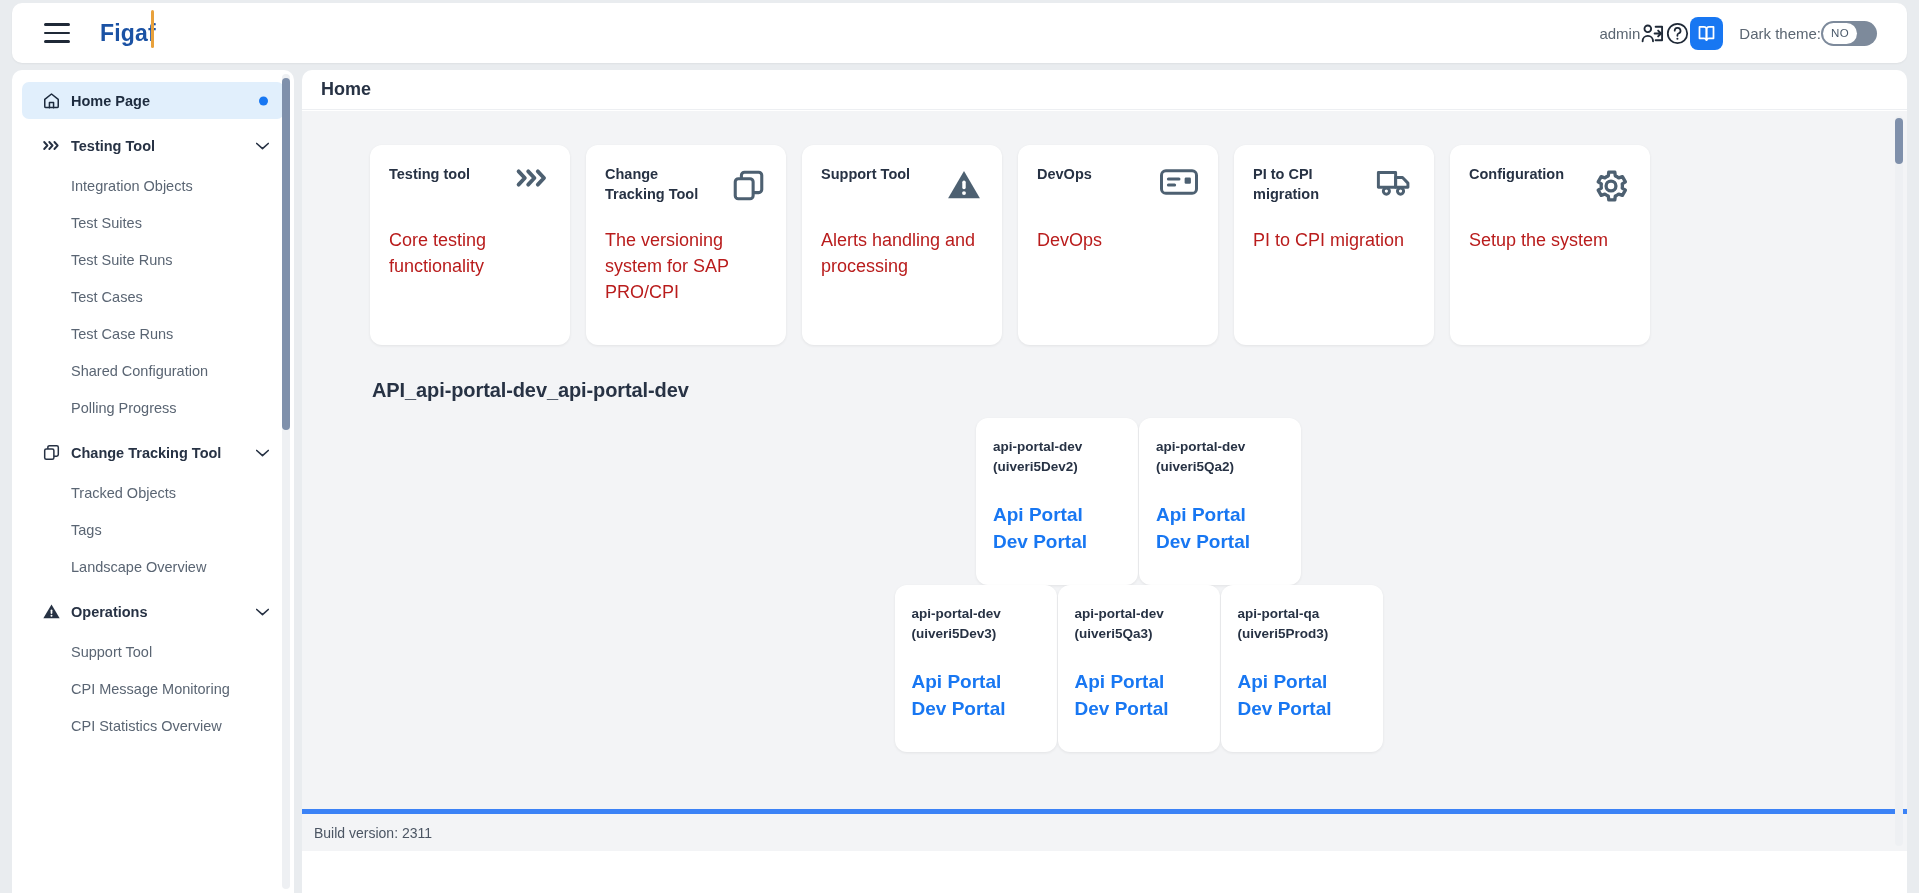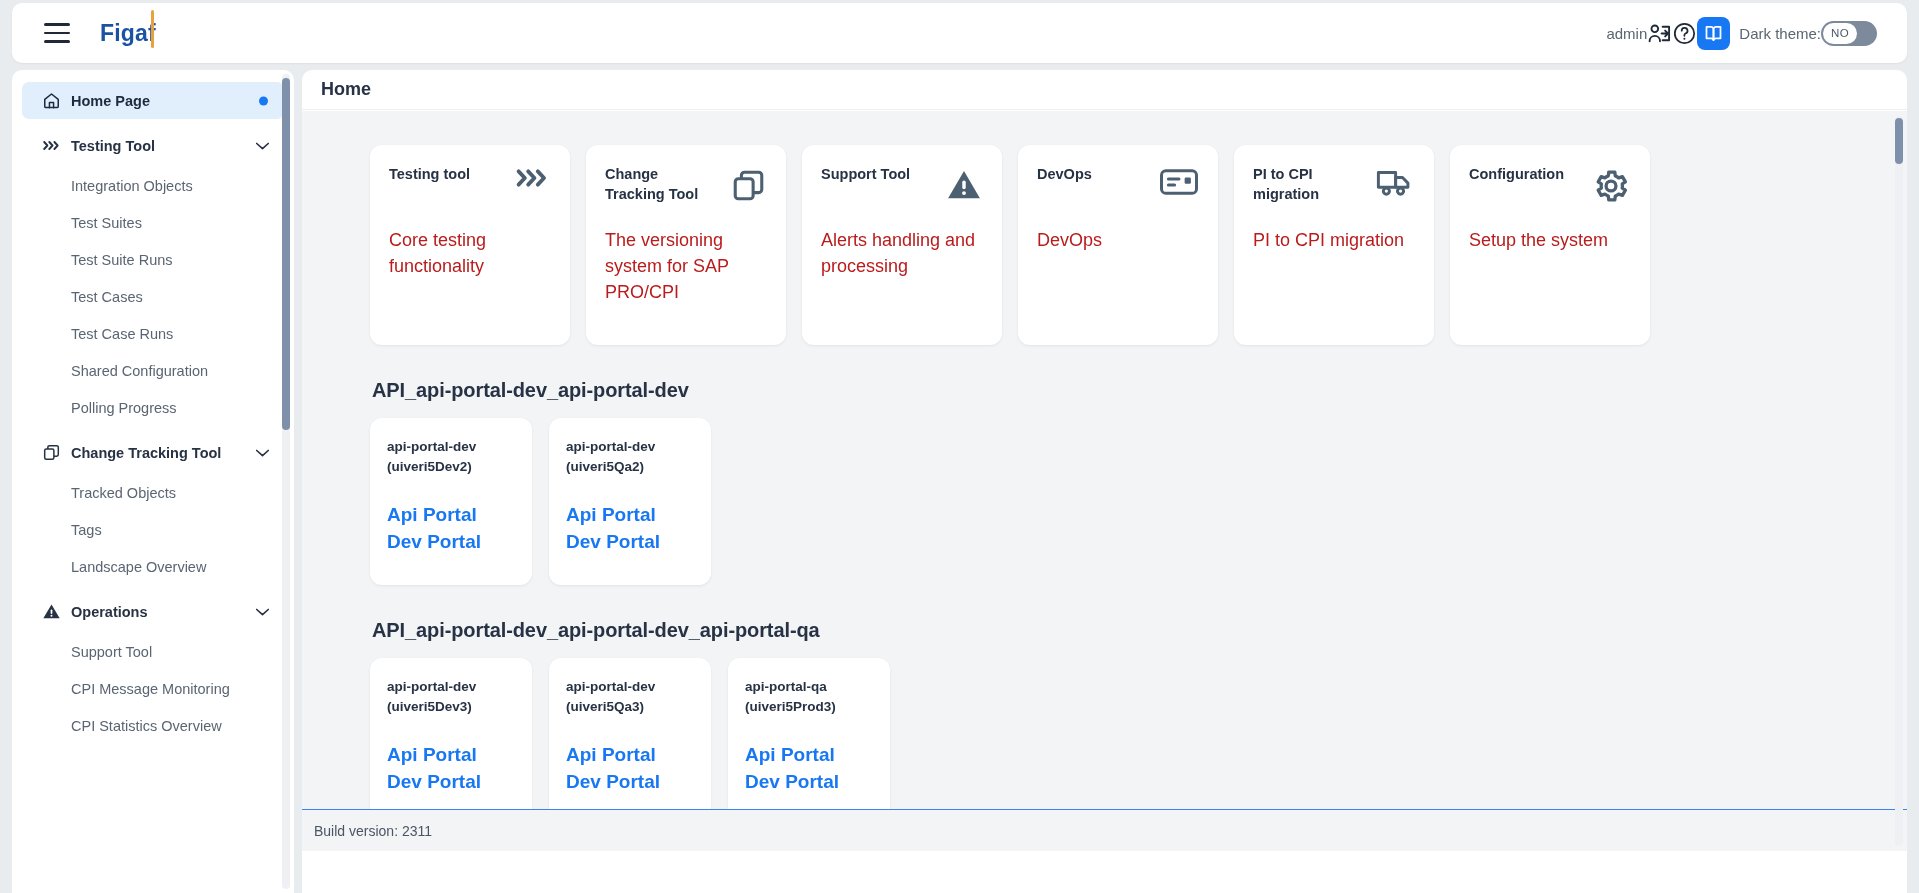--- a/index.html
+++ b/index.html
@@ -51,21 +51,21 @@
   }
   .admin-label { font-size: 15px; color: #5b6672; }
   .hicon { width: 25px; height: 25px; display: block; cursor: pointer; }
   .book-btn {
     width: 33px; height: 33px;
     background: #1877f2;
     border-radius: 8px;
     display: flex; align-items: center; justify-content: center;
     cursor: pointer;
   }
-  .dark-label { font-size: 15px; color: #5b6672; margin-left: 9px; }
+  .dark-label { font-size: 15px; color: #5b6672; margin-left: 16px; }
   .toggle {
     width: 56px; height: 25px;
     background: #7d8a9b;
     border-radius: 14px;
     display: flex; align-items: center;
     padding: 2px;
     cursor: pointer;
   }
   .toggle-knob {
     width: 34px; height: 21px;
@@ -180,21 +180,21 @@
   .tc-desc {
     margin-top: 16px;
     font-size: 18px; color: #b91c1c; line-height: 1.45;
   }
 
   .section-title {
     margin: 34px 0 16px 2px;
     font-size: 20px; font-weight: bold; color: #273244;
     letter-spacing: -.1px;
   }
-  .portal-row { display: flex; gap: 17px; }
+  .portal-row { display: flex; gap: 1px; justify-content: center; }
   .portal-card {
     width: 162px; height: 167px;
     background: #ffffff;
     border-radius: 12px;
     padding: 19px 17px;
     box-shadow: 0 1px 3px rgba(0,0,0,.07);
   }
   .pc-title { font-size: 13.5px; font-weight: bold; color: #273244; line-height: 1.45; }
   .pc-links { margin-top: 26px; }
   .pc-link {
@@ -206,21 +206,21 @@
   }
 
   .footer {
     position: absolute;
     left: 0; bottom: 0;
     width: 1605px; height: 42px;
     background: #f3f4f6;
     display: flex; align-items: center;
     padding-left: 12px;
     font-size: 14px; color: #4b5563;
-    border-top: 1px solid #3b82f6;
+    border-top: 5px solid #3b82f6;
   }
 
   .main-sb-track {
     position: absolute;
     right: 4px; top: 46px;
     width: 8px; height: 730px;
     background: #eef0f3;
     border-radius: 5px;
   }
   .main-sb-thumb {
@@ -495,21 +495,20 @@
         </div>
         <div class="portal-card">
           <div class="pc-title">api-portal-dev (uiveri5Qa2)</div>
           <div class="pc-links">
             <a class="pc-link">Api Portal</a>
             <a class="pc-link">Dev Portal</a>
           </div>
         </div>
       </div>
 
-      <div class="section-title">API_api-portal-dev_api-portal-dev_api-portal-qa</div>
       <div class="portal-row">
         <div class="portal-card">
           <div class="pc-title">api-portal-dev (uiveri5Dev3)</div>
           <div class="pc-links">
             <a class="pc-link">Api Portal</a>
             <a class="pc-link">Dev Portal</a>
           </div>
         </div>
         <div class="portal-card">
           <div class="pc-title">api-portal-dev (uiveri5Qa3)</div>

